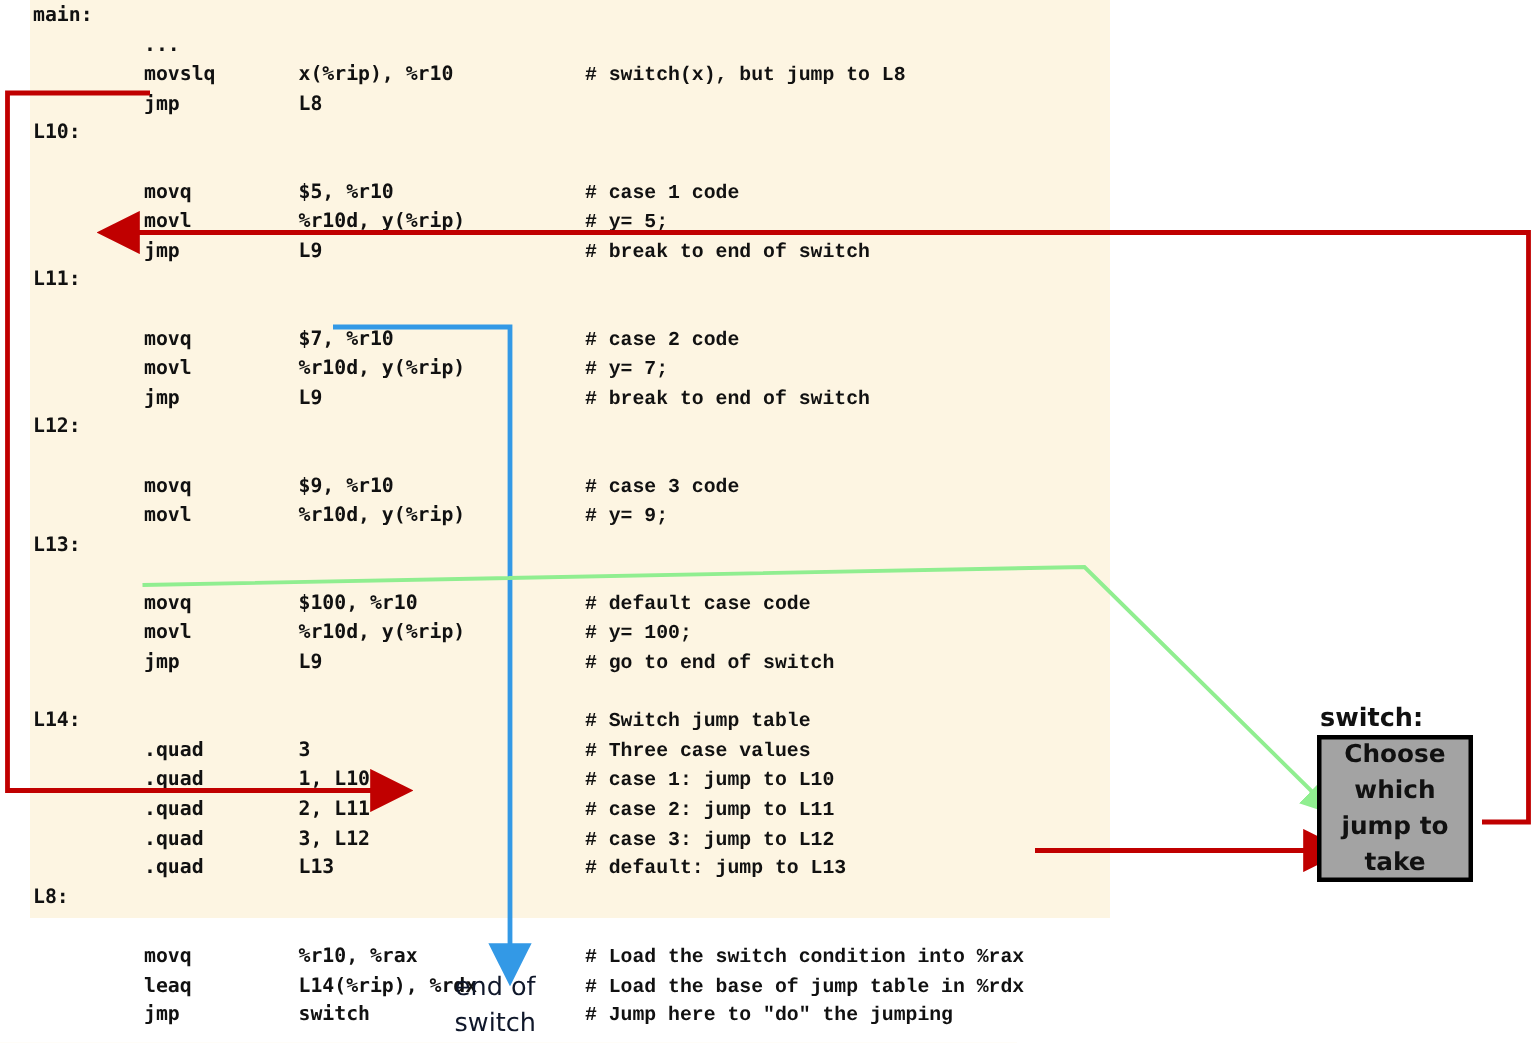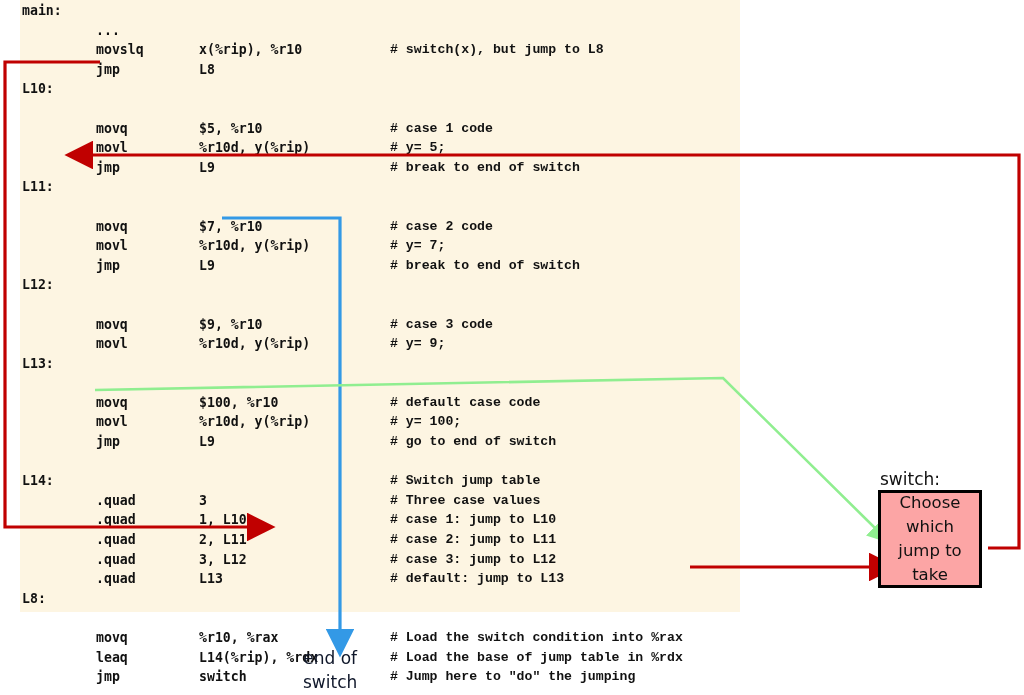--- a/index.html
+++ b/index.html
@@ -59,33 +59,34 @@
     height: 695px;
     z-index: 5;
   }
 
   
   #switch-group {
     position: absolute;
     left: 878px;
     top: 468px;
     z-index: 6;
+    font-weight: bold;
   }
   #switch-caption {
     font-family: "DejaVu Sans", sans-serif;
     font-size: 17px;
     color: #111;
     line-height: 22px;
     padding-left: 2px;
   }
   #switch-box {
     width: 104px;
     height: 98px;
     border: 3px solid #000000;
-    background: #fca5a5;
+    background: #a3a3a3;
     box-sizing: border-box;
     display: flex;
     align-items: center;
     justify-content: center;
   }
   #switch-box-text {
     font-family: "DejaVu Sans", sans-serif;
     font-size: 16.5px;
     line-height: 24px;
     color: #111;

